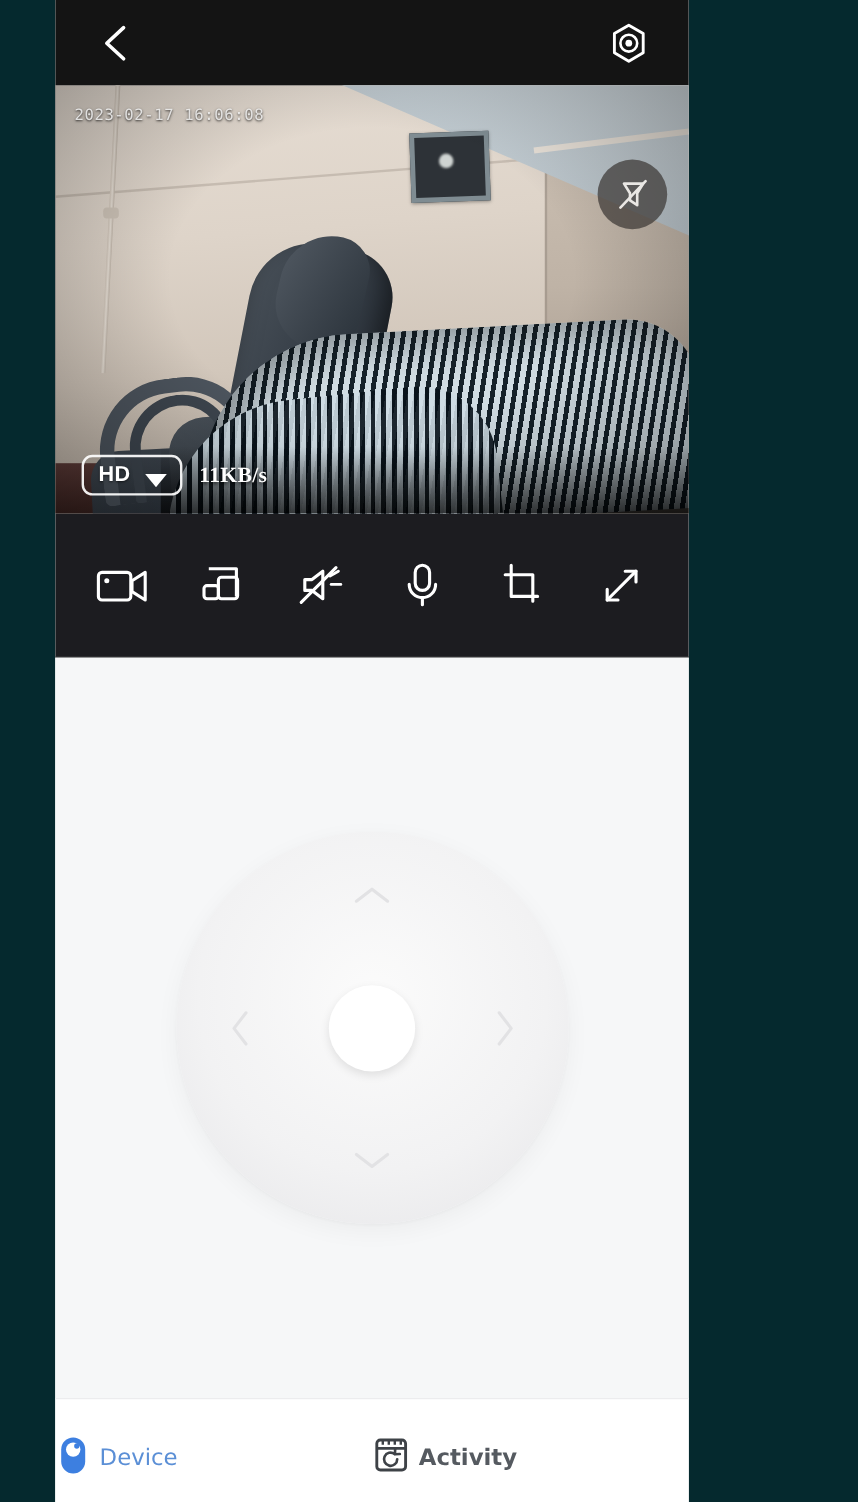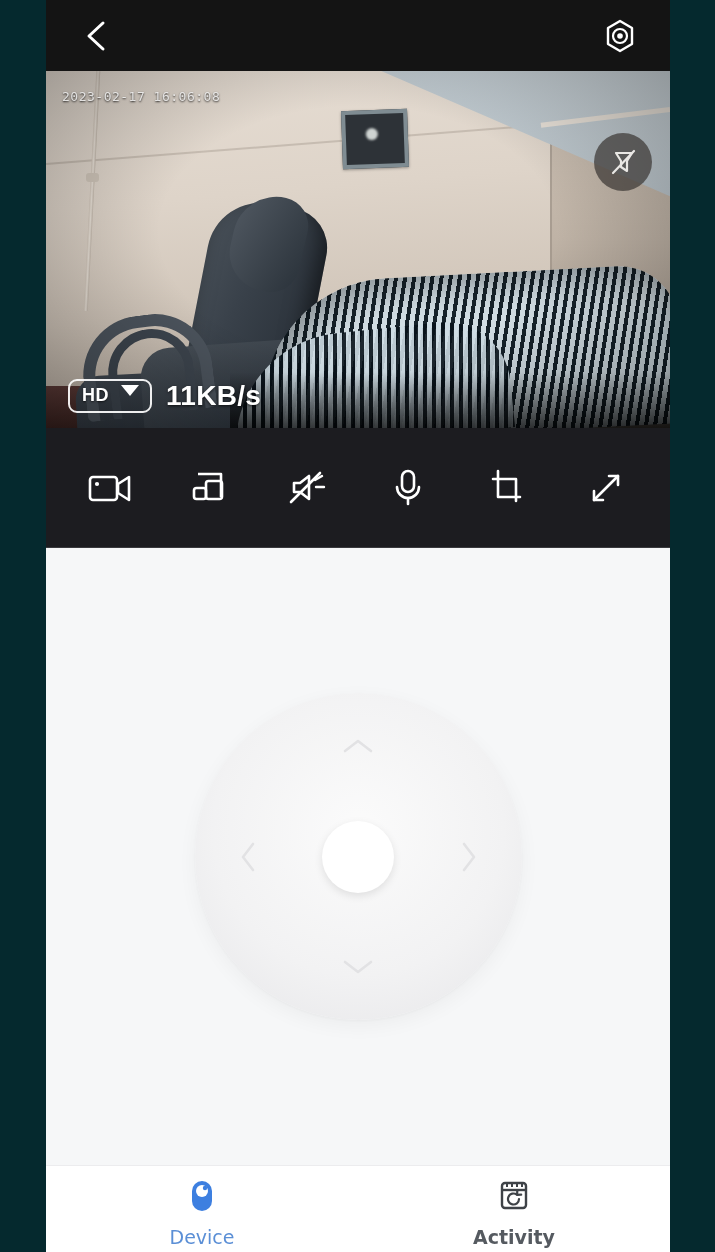--- a/index.html
+++ b/index.html
@@ -5,21 +5,21 @@
   * { margin:0; padding:0; box-sizing:border-box; }
   html, body {
     width:715px; height:1252px;
     background:#05292e;
     font-family:"Liberation Sans", sans-serif;
     overflow:hidden;
   }
   #phone {
     position:absolute;
     left:46px; top:0;
-    width:624px; height:1252px;
+    width:528px; height:1252px;
     background:#f6f7f8;
     overflow:hidden;
   }
 
   
   #topbar {
     position:relative;
     height:71px;
     background:#141414;
     display:flex; align-items:center; justify-content:space-between;
@@ -157,32 +157,32 @@
     position:absolute; right:18px; top:62px;
     width:58px; height:58px; border-radius:50%;
     background:rgba(60,55,52,.72);
     display:flex; align-items:center; justify-content:center;
   }
   #quality-row {
     position:absolute; left:22px; bottom:15px;
     display:flex; align-items:center; gap:14px;
   }
   #hd-badge {
-    display:flex; align-items:flex-start; gap:12px;
+    display:flex; align-items:flex-end; gap:12px;
     border:2px solid rgba(255,255,255,.92); border-radius:9px;
     padding:4px 11px 5px 12px;
   }
   #hd-badge .lbl { color:#fff; font-size:18px; font-weight:600; letter-spacing:.5px;
     text-shadow:0 1px 2px rgba(0,0,0,.6); }
   .caret-down {
     width:0; height:0; border-left:9px solid transparent; border-right:9px solid transparent;
     border-top:11px solid #fff;
   }
-  #bitrate { color:#fff; font-size:28px; font-weight:600; letter-spacing:.3px;
-    text-shadow:0 1px 3px rgba(0,0,0,.7); }
+  #bitrate { color:#fff; font-size:18px; font-weight:600; letter-spacing:.3px;
+    text-shadow:0 1px 3px rgba(0,0,0,.7);font-family:Liberation Serif, serif; }
 
   
   #toolbar {
     height:120px; background:#1c1c20;
     display:flex; align-items:center; justify-content:space-around;
     padding:0 14px; border-bottom:1px solid #3a3a3e;
   }
   .tool { width:64px; height:64px; display:flex; align-items:center; justify-content:center; }
 
   
@@ -207,21 +207,21 @@
   .ptz-down  { bottom:36px; left:50%; transform:translateX(-50%); width:48px; height:34px; }
   .ptz-left  { left:36px; top:50%; transform:translateY(-50%); width:34px; height:48px; }
   .ptz-right { right:36px; top:50%; transform:translateY(-50%); width:34px; height:48px; }
 
   
   #bottomnav {
     height:87px; background:#fff; border-top:1px solid #ececee;
     display:flex; align-items:flex-start;
   }
   .nav-item {
-    flex:1; height:100%; display:flex; flex-direction:column;
+    flex:1; height:100%; display:flex; flex-direction:row;
     align-items:center; justify-content:flex-start; padding-top:11px; gap:7px;
   }
   .nav-label { font-size:19px; font-family:"DejaVu Sans", sans-serif; }
   .nav-label.active { color:#5b8fd6; }
   .nav-label.inactive { color:#555a60;font-weight:bold; }
 </style>
 </head>
 <body>
 
 <div id="phone">

